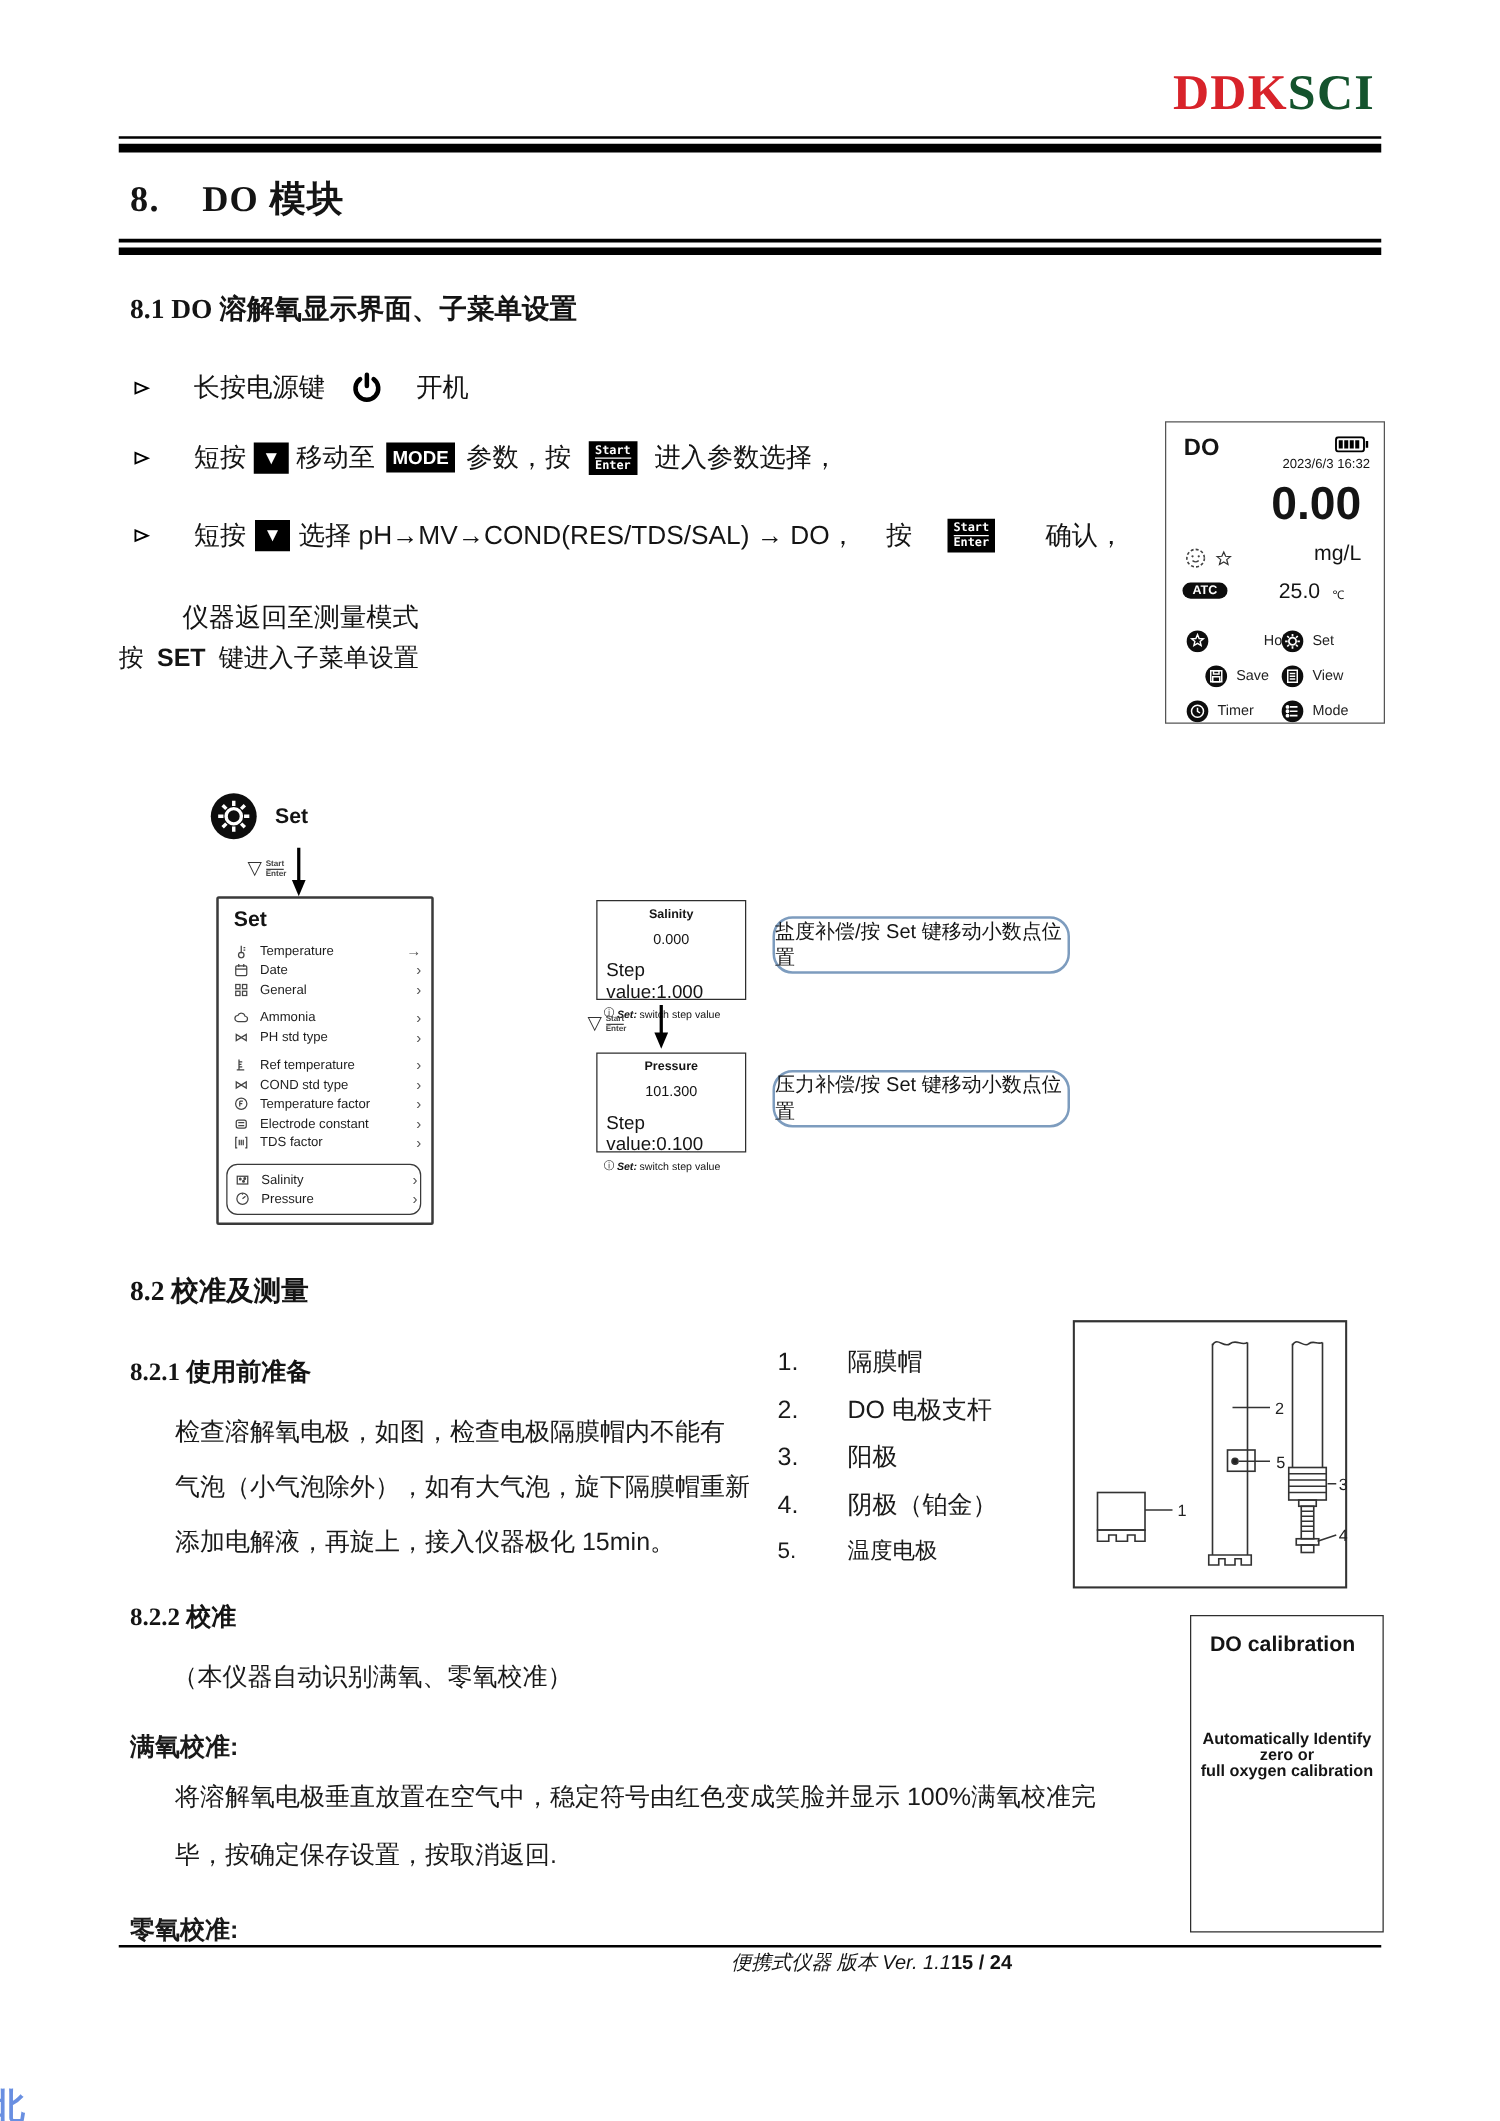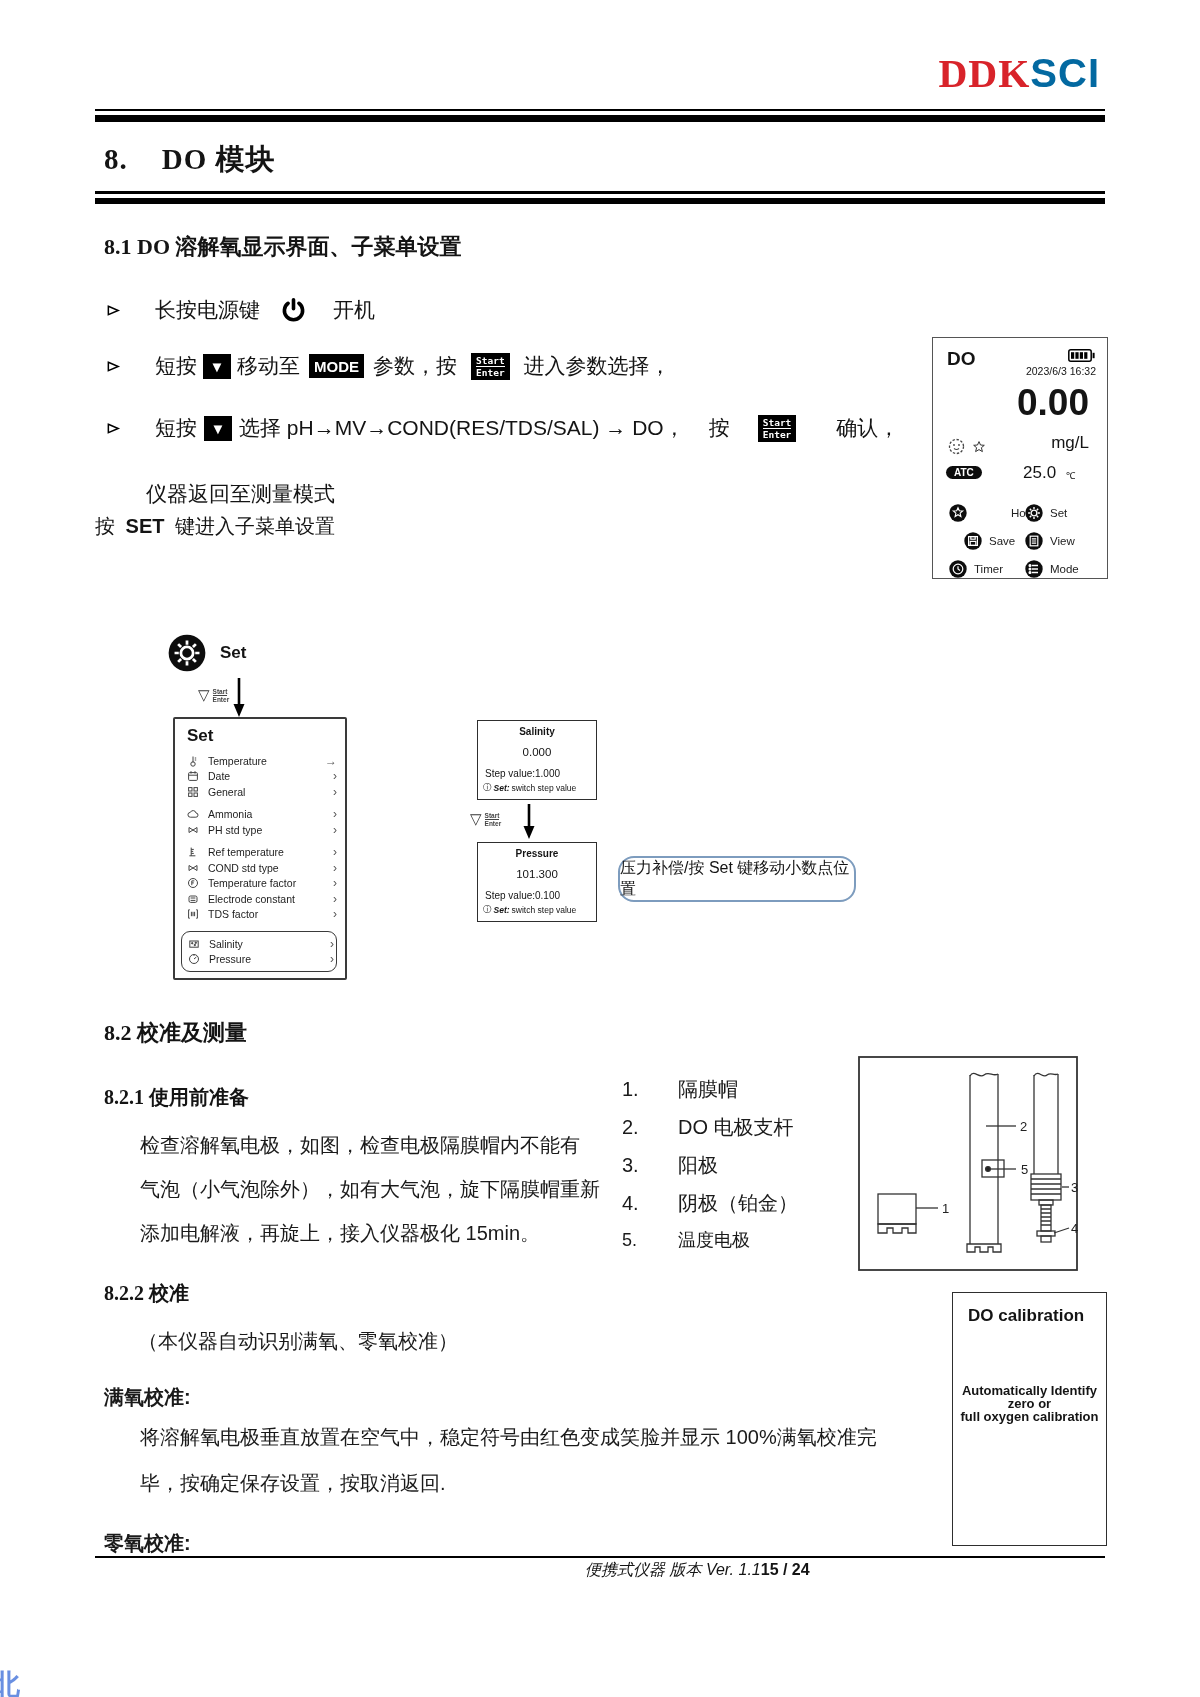--- a/index.html
+++ b/index.html
@@ -4,21 +4,21 @@
 <style>
   html,body{margin:0;padding:0;background:#e8e8e8;}
   .page{position:relative;width:1200px;height:1697px;background:#fff;margin:0 auto;
         font-family:"Liberation Sans",sans-serif;color:#141414;overflow:hidden;}
   .abs{position:absolute;}
   .b{font-weight:bold;}
   .rule{position:absolute;background:#000;}
   
   .logo{top:50px;right:100px;font-size:40px;font-weight:bold;letter-spacing:1px;}
   .logo .ddk{font-family:"Liberation Serif",serif;color:#d8232a;}
-  .logo .sci{color:#0369a1;}
+  .logo .sci{color:#14532d;font-family:Liberation Serif, serif;}
   
   .h1{left:104px;top:140px;font-family:"Liberation Serif",serif;font-weight:bold;font-size:29px;letter-spacing:1px;}
   .h1 .num{margin-right:34px;}
   .h2{font-family:"Liberation Serif",serif;font-weight:bold;font-size:22px;}
   .h3{font-family:"Liberation Serif",serif;font-weight:bold;font-size:20px;}
   
   .bullet{display:flex;align-items:center;font-size:21px;}
   .bmark{margin-right:34px;display:inline-flex;}
   .key{display:inline-flex;align-items:center;justify-content:center;background:#000;color:#fff;}
   .kdown{width:28px;height:25px;font-size:15px;}
@@ -35,21 +35,21 @@
   .ptitle{font-size:17px;font-weight:bold;margin-bottom:7px;}
   .mrow{display:flex;align-items:center;height:15.5px;}
   .mrow .mi{width:14px;display:inline-flex;margin-right:7px;}
   .mrow .ml{font-size:10.5px;color:#1d1d1d;flex:1;}
   .mrow .mc{font-size:12px;color:#555;}
   .mg{margin-top:7px;}
   .hl{border:1.6px solid #3a3a3a;border-radius:9px;margin:9px 0 0 -6px;padding:4px 2px 4px 6px;}
   .mini{width:120px;border:1.6px solid #2e2e2e;background:#fff;box-sizing:border-box;}
   .mini .mt{text-align:center;font-size:10px;font-weight:bold;padding-top:5px;}
   .mini .mv{text-align:center;font-size:11.5px;padding-top:9px;}
-  .mini .ms{font-size:10px;padding:10px 0 0 7px;}
+  .mini .ms{font-size:15px;padding:10px 0 0 7px;}
   .mini .mh{font-size:8.5px;padding:3px 0 5px 5px;display:flex;align-items:center;gap:2px;}
   .mini .mh .ik{font-style:italic;font-weight:bold;}
   .callout{border:2px solid #7d9cbe;border-radius:16px;display:flex;align-items:center;justify-content:center;
            font-size:16px;background:rgba(255,255,255,.55);}
   .hintkey{display:flex;align-items:flex-start;gap:3px;}
   .hintkey .tri{font-size:15px;color:#333;line-height:14px;}
   .hintkey .se{font-size:6.5px;line-height:7px;font-weight:bold;color:#444;}
   .hintkey .se .t{border-bottom:.8px solid #444;display:inline-block;}
   
   .body20{font-size:20px;color:#1a1a1a;}
@@ -407,20 +407,21 @@
   <div class="abs mini" style="left:477px;top:720px;height:80px;">
     <div class="mt">Salinity</div>
     <div class="mv">0.000</div>
     <div class="ms">Step value:1.000</div>
     <div class="mh">
       <span>ⓘ</span>
       <span class="ik">Set:</span>
       <span>switch step value</span>
     </div>
   </div>
+  <div class="abs callout" style="left:618px;top:733px;width:234px;height:42px;">盐度补偿/按 Set 键移动小数点位置</div>
 
   <div class="abs hintkey" style="left:470px;top:812px;">
     <span class="tri">▽</span>
     <span class="se"><span class="t">Start</span><br><span>Enter</span></span>
   </div>
   <div class="abs" style="left:522px;top:804px;">
     <svg width="14" height="36" viewBox="0 0 14 36">
         <line x1="7" y1="0" x2="7" y2="23" stroke="#000" stroke-width="2.6"></line>
         <polygon points="1.5,22 12.5,22 7,35" fill="#000"></polygon>
       </svg>

